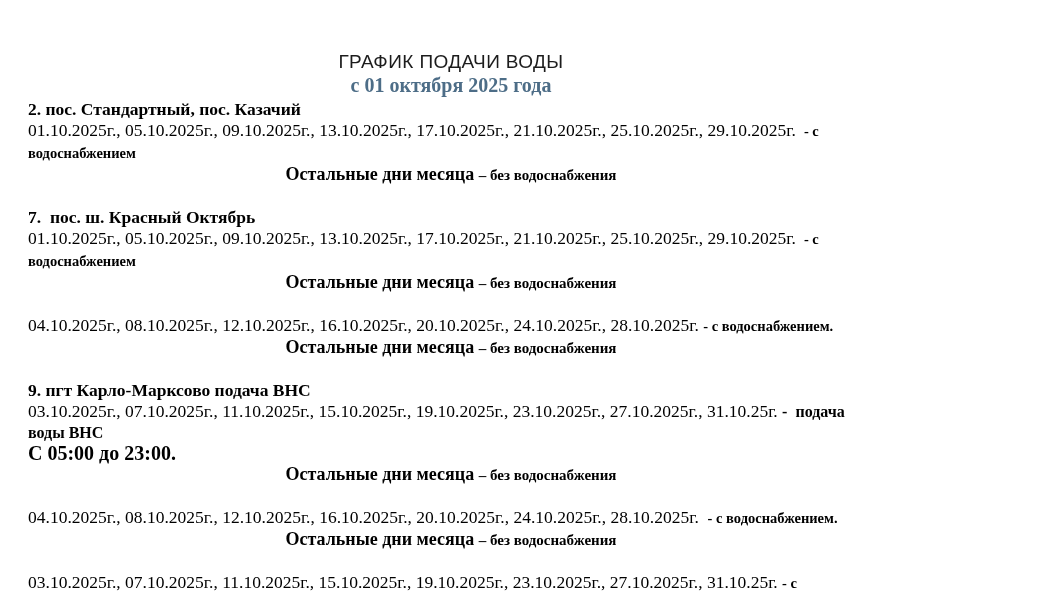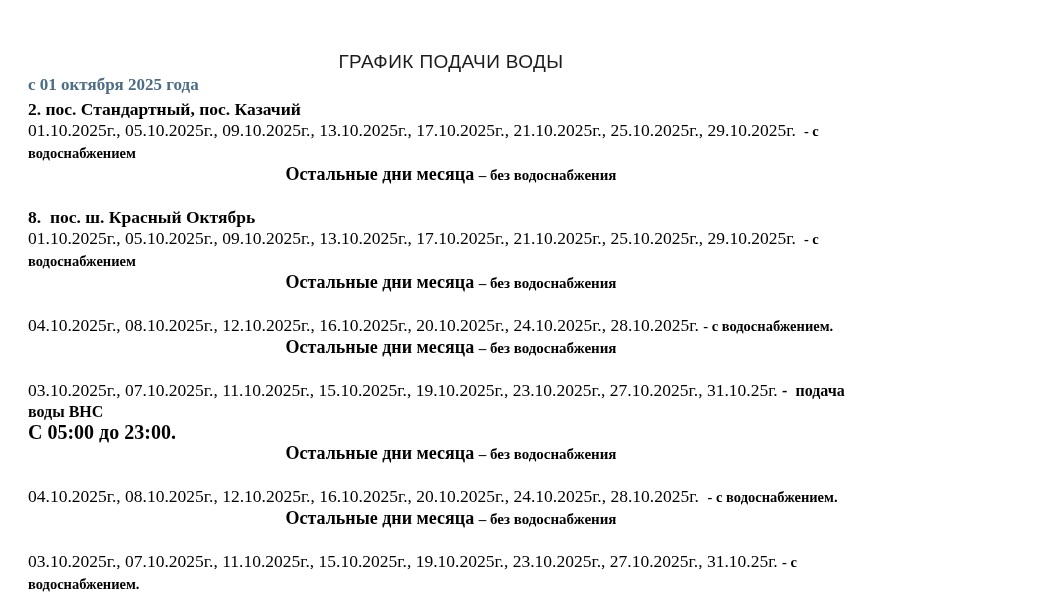--- a/index.html
+++ b/index.html
@@ -9,23 +9,23 @@
     font-family:"Liberation Serif",serif;color:#000;
     overflow:hidden;background:#fff;margin-top:43px;
   }
   .title{
     text-align:center;
     font-family:"Liberation Sans",sans-serif;
     font-size:19px;line-height:26px;color:#1c1c1c;
     letter-spacing:0.4px;
   }
   .subtitle{
-    text-align:left;
+    text-align:center;
     font-family:"Liberation Serif",serif;
-    font-weight:bold;font-size:17px;line-height:20px;
+    font-weight:bold;font-size:20px;line-height:20px;
     margin-bottom:4px;
   }
   p{margin:0;white-space:pre-wrap;}
   .sched-section{margin-bottom:21px;}
   .heading{font-weight:bold;font-size:17.5px;line-height:21px;}
   .h-detail{font-style:italic;}
   .h-streets{font-style:italic;font-size:15.5px;}
   .dates-line{font-size:17.5px;line-height:21px;}
   .note{font-weight:bold;font-size:14.5px;}
   .note.large{font-size:16px;}
@@ -42,33 +42,34 @@
   <p class="subtitle" style="color: rgb(77, 109, 135);">с 01 октября 2025 года</p>
   <div>
   <section class="sched-section">
     <p class="heading"><span class="h-main">2. пос. Стандартный, пос. Казачий</span><span class="h-detail"></span><span class="h-streets"></span></p>
     <p class="dates-line"><span class="dates-text">01.10.2025г., 05.10.2025г., 09.10.2025г., 13.10.2025г., 17.10.2025г., 21.10.2025г., 25.10.2025г., 29.10.2025г. </span><span class="note"> - с водоснабжением</span></p>
 
     <p class="rest"><span class="rest-label">Остальные дни месяца </span><span class="rest-note">– без водоснабжения</span></p>
   </section>
 
   <section class="sched-section">
-    <p class="heading"><span class="h-main">8.  пос. ш. Красный Октябрь</span><span class="h-detail"></span><span class="h-streets"></span></p>
+    <p class="heading"><span class="h-main">7.  пос. ш. Красный Октябрь</span><span class="h-detail"></span><span class="h-streets"></span></p>
     <p class="dates-line"><span class="dates-text">01.10.2025г., 05.10.2025г., 09.10.2025г., 13.10.2025г., 17.10.2025г., 21.10.2025г., 25.10.2025г., 29.10.2025г. </span><span class="note"> - с водоснабжением</span></p>
 
     <p class="rest"><span class="rest-label">Остальные дни месяца </span><span class="rest-note">– без водоснабжения</span></p>
   </section>
 
   <section class="sched-section">
     <p class="dates-line"><span class="dates-text">04.10.2025г., 08.10.2025г., 12.10.2025г., 16.10.2025г., 20.10.2025г., 24.10.2025г., 28.10.2025г. </span><span class="note">- с водоснабжением.</span></p>
 
     <p class="rest"><span class="rest-label">Остальные дни месяца </span><span class="rest-note">– без водоснабжения</span></p>
   </section>
 
   <section class="sched-section">
+    <p class="heading"><span class="h-main">9. пгт Карло-Марксово подача ВНС</span><span class="h-detail"></span><span class="h-streets"></span></p>
     <p class="dates-line"><span class="dates-text">03.10.2025г., 07.10.2025г., 11.10.2025г., 15.10.2025г., 19.10.2025г., 23.10.2025г., 27.10.2025г., 31.10.25г. </span><span class="note large">-  подача воды ВНС</span></p>
     <p class="time">С 05:00 до 23:00.</p>
     <p class="rest"><span class="rest-label">Остальные дни месяца </span><span class="rest-note">– без водоснабжения</span></p>
   </section>
 
   <section class="sched-section">
     <p class="dates-line"><span class="dates-text">04.10.2025г., 08.10.2025г., 12.10.2025г., 16.10.2025г., 20.10.2025г., 24.10.2025г., 28.10.2025г.  </span><span class="note">- с водоснабжением.</span></p>
 
     <p class="rest"><span class="rest-label">Остальные дни месяца </span><span class="rest-note">– без водоснабжения</span></p>
   </section>

